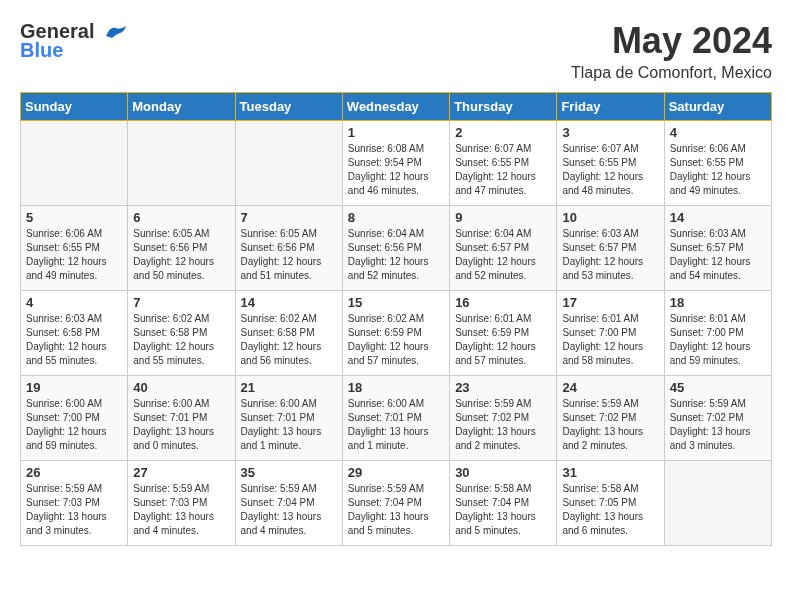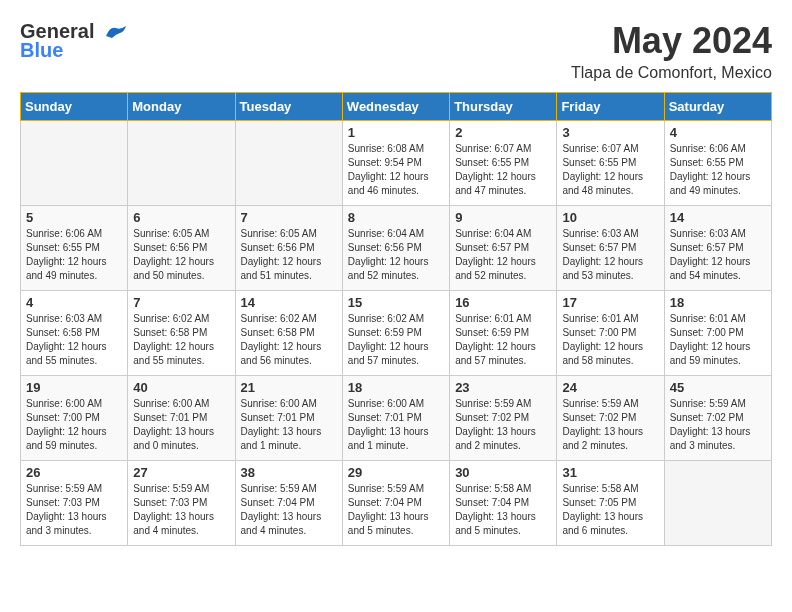--- a/index.html
+++ b/index.html
@@ -307,21 +307,21 @@
 and 3 minutes.</div>
         </td>
         <td>
           <div class="day-number">27</div>
           <div class="day-info" style="white-space: pre-line;">Sunrise: 5:59 AM
 Sunset: 7:03 PM
 Daylight: 13 hours
 and 4 minutes.</div>
         </td>
         <td>
-          <div class="day-number">38</div>
+          <div class="day-number">35</div>
           <div class="day-info" style="white-space: pre-line;">Sunrise: 5:59 AM
 Sunset: 7:04 PM
 Daylight: 13 hours
 and 4 minutes.</div>
         </td>
         <td>
           <div class="day-number">29</div>
           <div class="day-info" style="white-space: pre-line;">Sunrise: 5:59 AM
 Sunset: 7:04 PM
 Daylight: 13 hours

